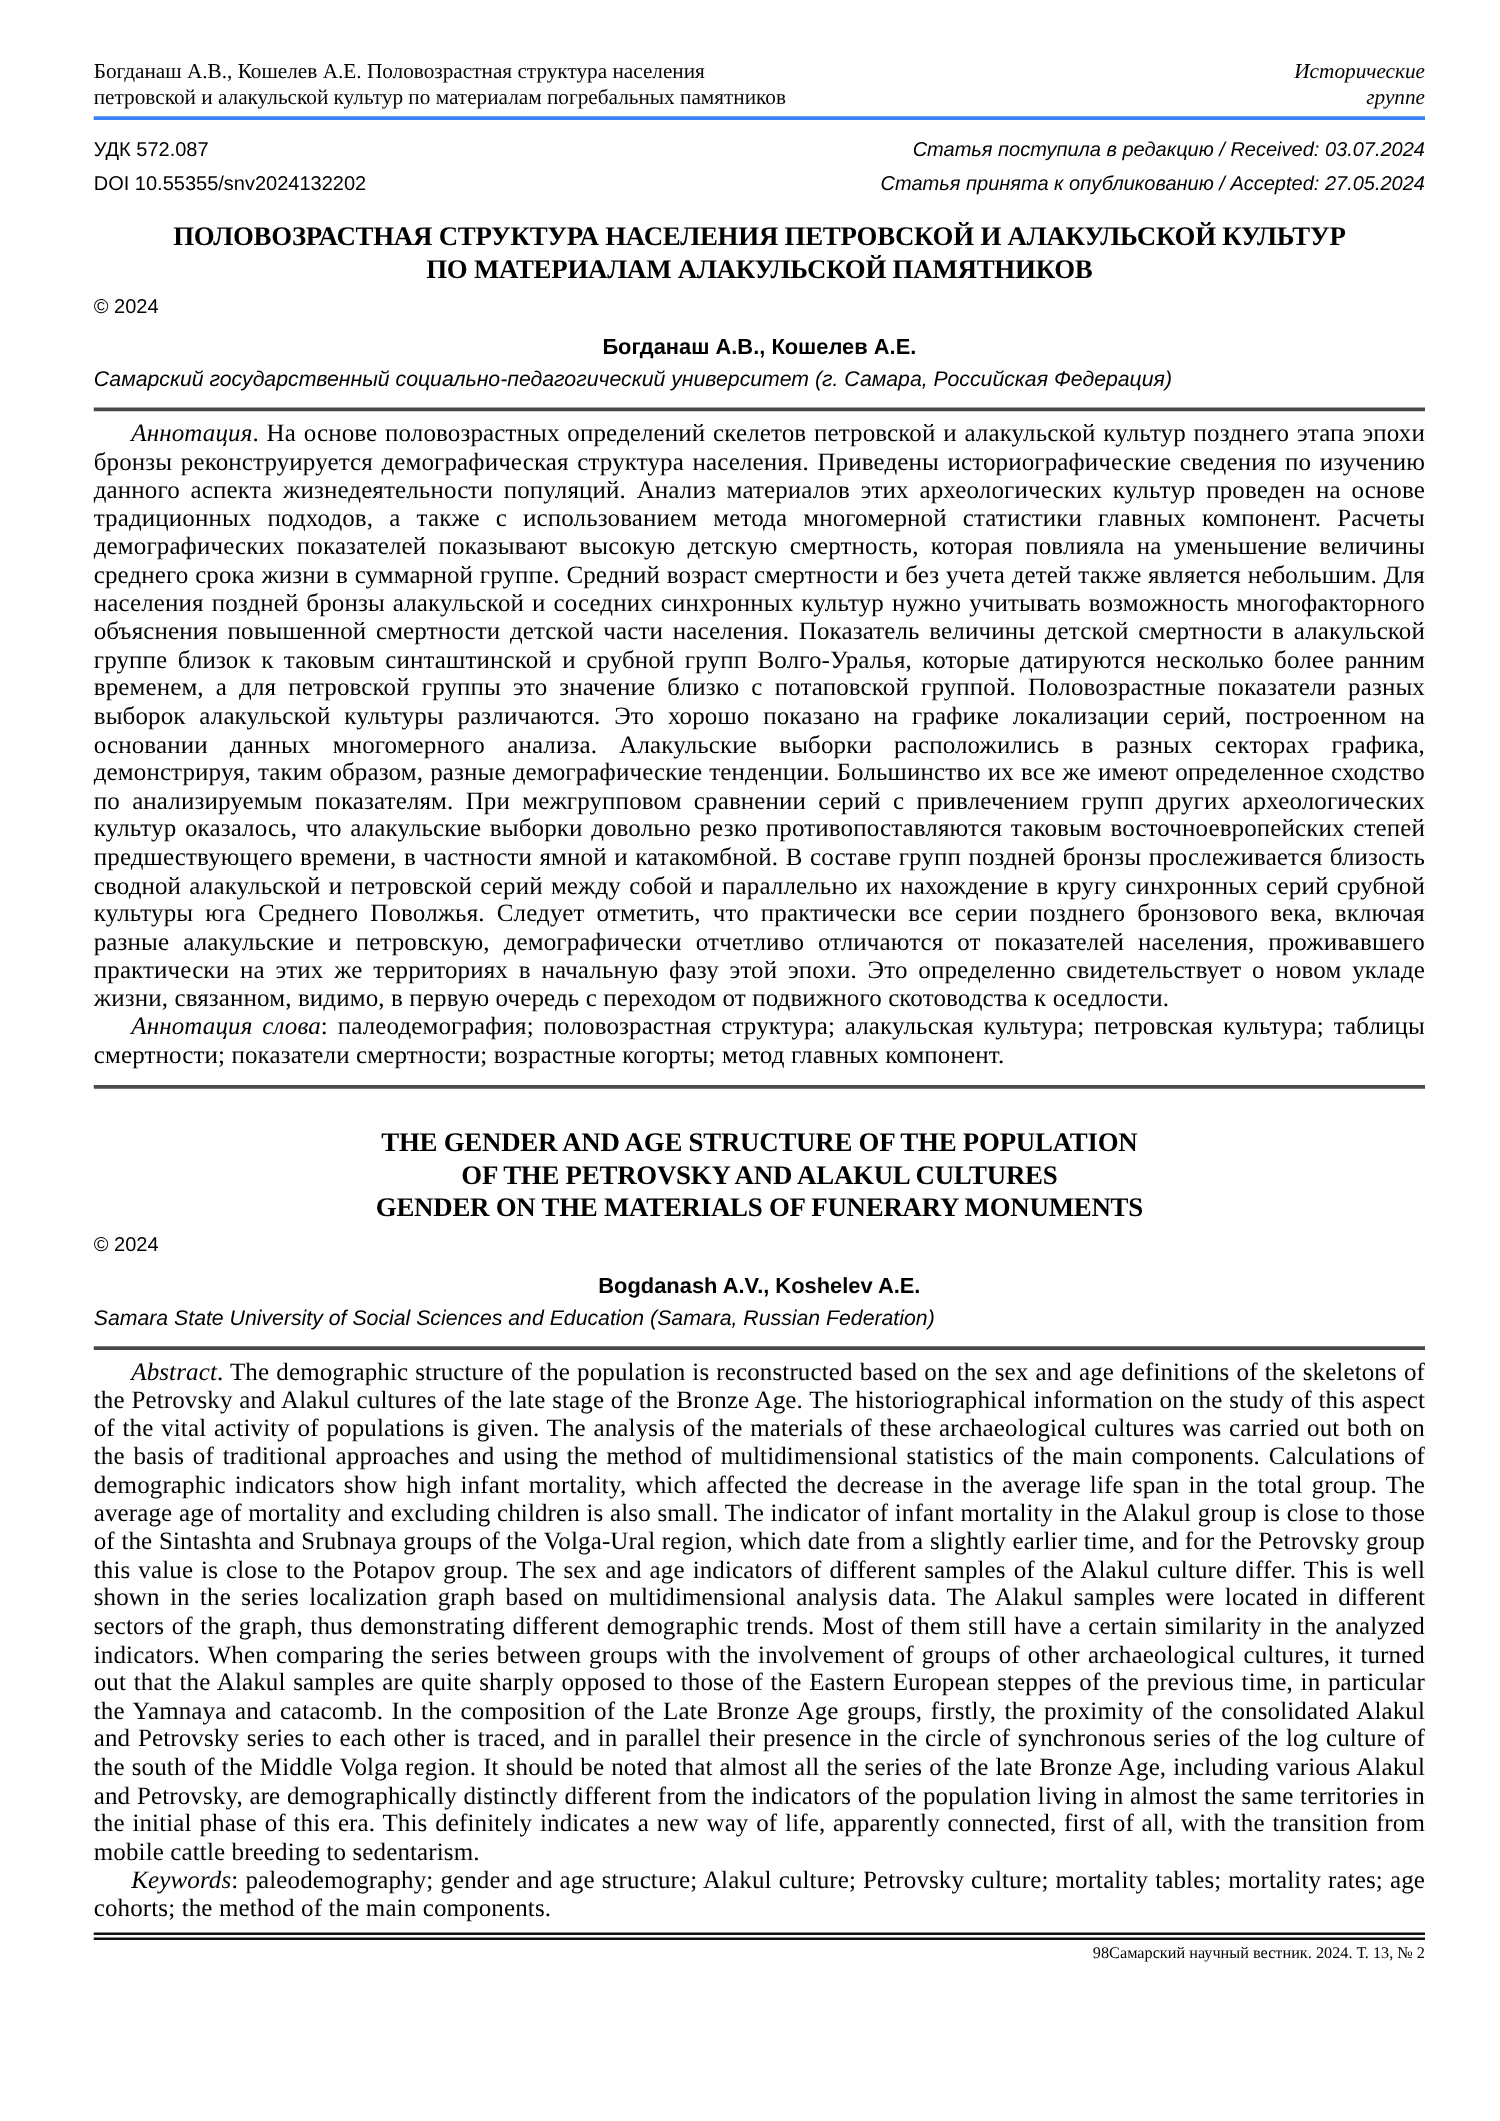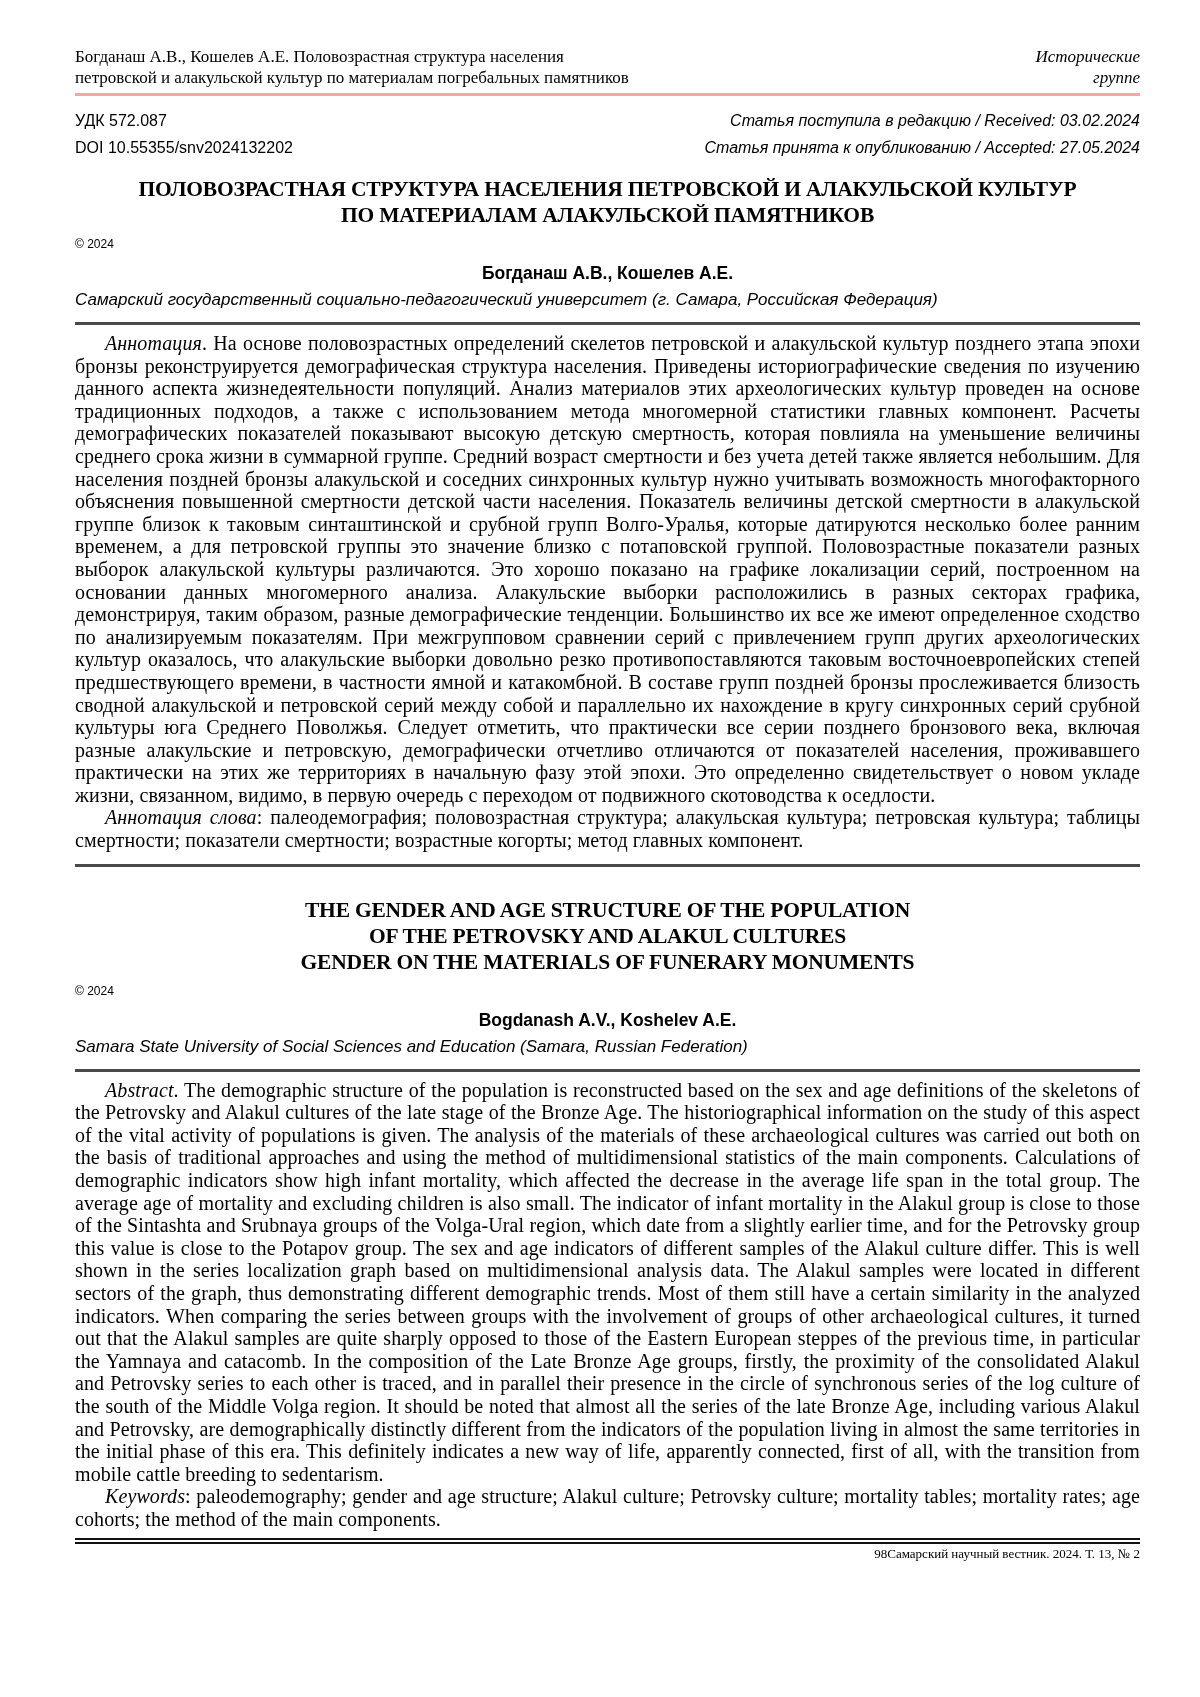--- a/index.html
+++ b/index.html
@@ -20,21 +20,21 @@
     width: 1200px;
     height: 1697px;
     padding: 46px 60px 0 75px;
   }
 
   
   .running-header {
     display: flex;
     justify-content: space-between;
     align-items: center;
-    border-bottom: 3px solid #fca5a5;
+    border-bottom: 3px solid #3b82f6;
     padding-bottom: 5px;
   }
   .rh-left {
     font-size: 17px;
     line-height: 21px;
   }
   .rh-right {
     font-size: 17px;
     line-height: 21px;
     font-style: italic;
@@ -61,21 +61,21 @@
     font-weight: bold;
     font-size: 21.5px;
     line-height: 26px;
     letter-spacing: -0.2px;
   }
   .article-title.ru { margin-top: 19px; }
   .article-title.en { margin-top: 30px; }
 
   .copyright {
     font-family: "Liberation Sans", sans-serif;
-    font-size: 12px;
+    font-size: 16px;
     margin-top: 9px;
   }
   .authors-line {
     text-align: center;
     font-family: "Liberation Sans", sans-serif;
     font-weight: bold;
     font-size: 17.5px;
     margin-top: 12px;
   }
   .affiliation-line {
@@ -131,21 +131,21 @@
       <div>петровской и алакульской культур по материалам погребальных памятников</div>
     </div>
     <div class="rh-right">
       <div>Исторические</div>
       <div>группе</div>
     </div>
   </header>
 
   <div class="meta-row first">
     <span>УДК 572.087</span>
-    <span class="meta-right">Статья поступила в редакцию / Received: 03.02.2024</span>
+    <span class="meta-right">Статья поступила в редакцию / Received: 03.07.2024</span>
   </div>
   <div class="meta-row second">
     <span>DOI 10.55355/snv2024132202</span>
     <span class="meta-right">Статья принята к опубликованию / Accepted: 27.05.2024</span>
   </div>
 
   <h1 class="article-title ru">
     <span>ПОЛОВОЗРАСТНАЯ СТРУКТУРА НАСЕЛЕНИЯ ПЕТРОВСКОЙ И АЛАКУЛЬСКОЙ КУЛЬТУР</span><br>
     <span>ПО МАТЕРИАЛАМ АЛАКУЛЬСКОЙ ПАМЯТНИКОВ</span>
   </h1>

